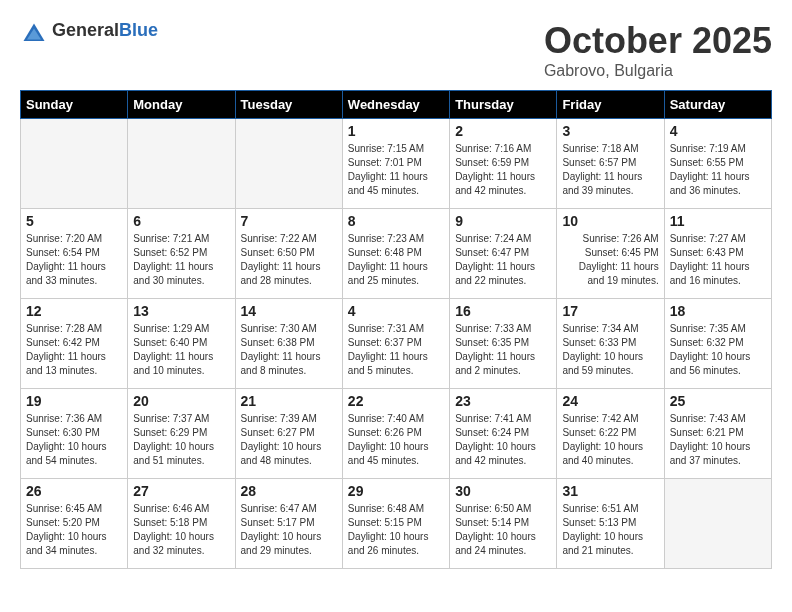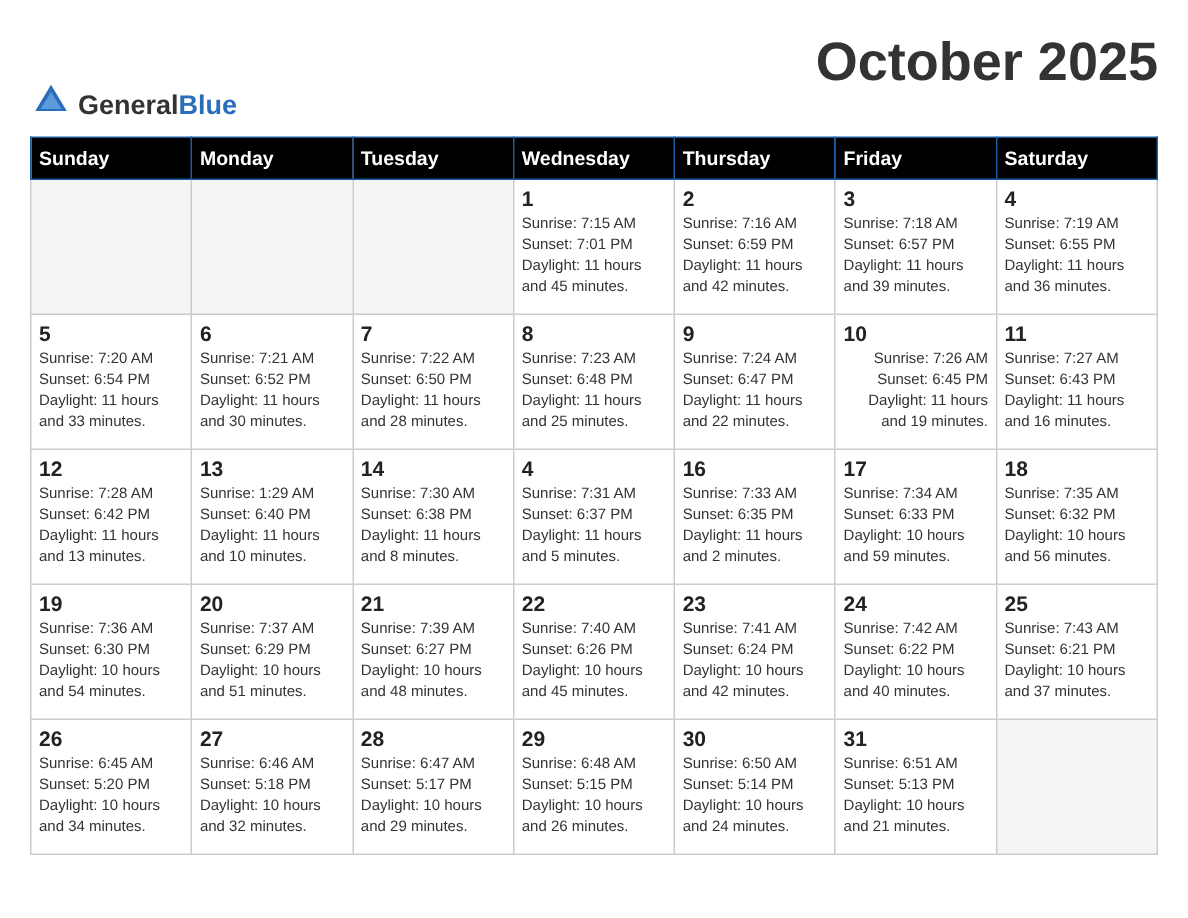--- a/index.html
+++ b/index.html
@@ -11,23 +11,22 @@
       padding: 20px;
     }
     .header-section {
       display: flex;
       justify-content: space-between;
       align-items: flex-start;
       margin-bottom: 10px;
     }
     .logo {
       display: flex;
-      align-items: flex-end;
+      align-items: flex-start;
       gap: 4px;
-      margin-top: 33px;
     }
     .logo-text-general {
       font-size: 18px;
       font-weight: bold;
       color: #333;
     }
     .logo-text-blue {
       font-size: 18px;
       font-weight: bold;
       color: #2a6ebb;
@@ -93,20 +92,21 @@
     <svg class="logo-icon" viewBox="0 0 40 40">
       <polygon points="20,5 35,30 5,30" fill="#2a6ebb"></polygon>
       <polygon points="20,12 30,28 10,28" fill="#5a9ad8"></polygon>
     </svg>
     <div>
       <span class="logo-text-general">General</span><span class="logo-text-blue">Blue</span>
     </div>
   </div>
   <div class="title-section">
     <div class="month-title">October 2025</div>
+    <div class="location-title">Gabrovo, Bulgaria</div>
   </div>
 </div>
 
 <table>
   <thead>
     <tr>
     <th>Sunday</th>
         <th>Monday</th>
         <th>Tuesday</th>
         <th>Wednesday</th>

